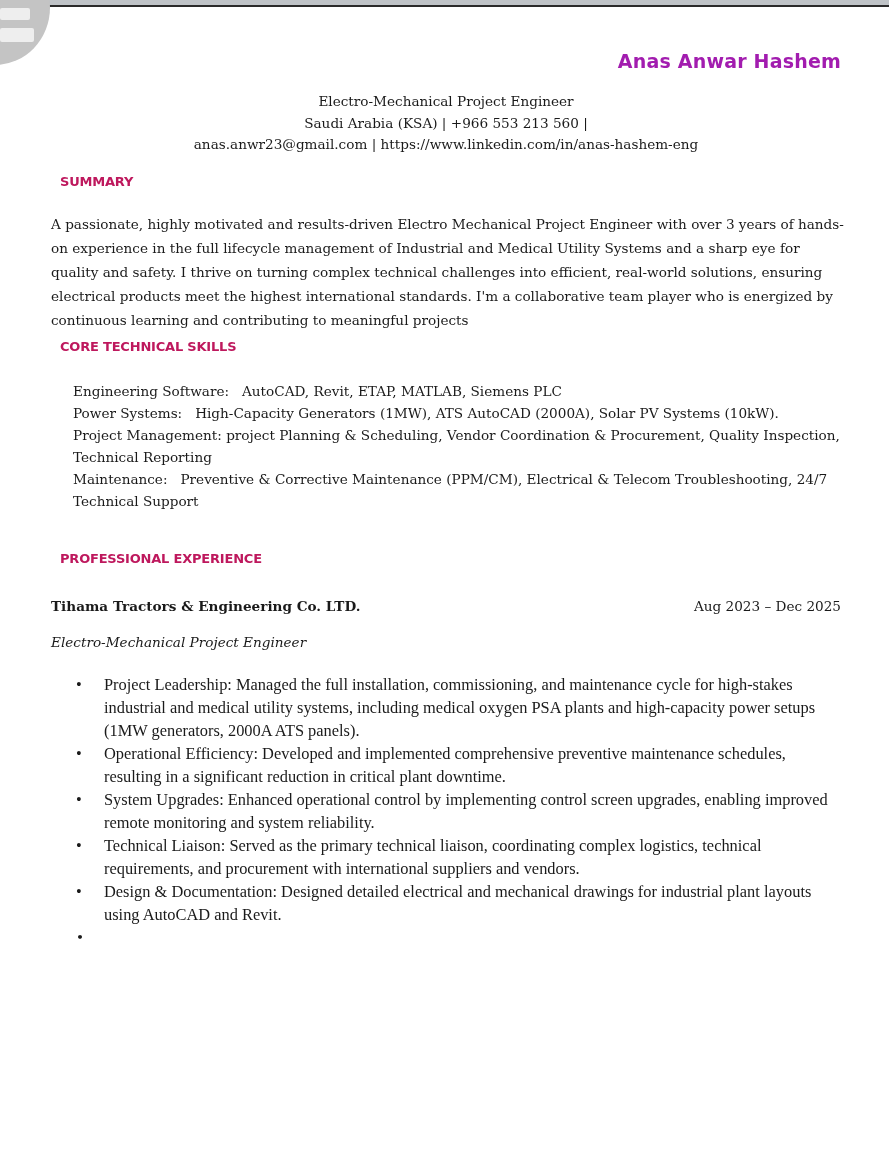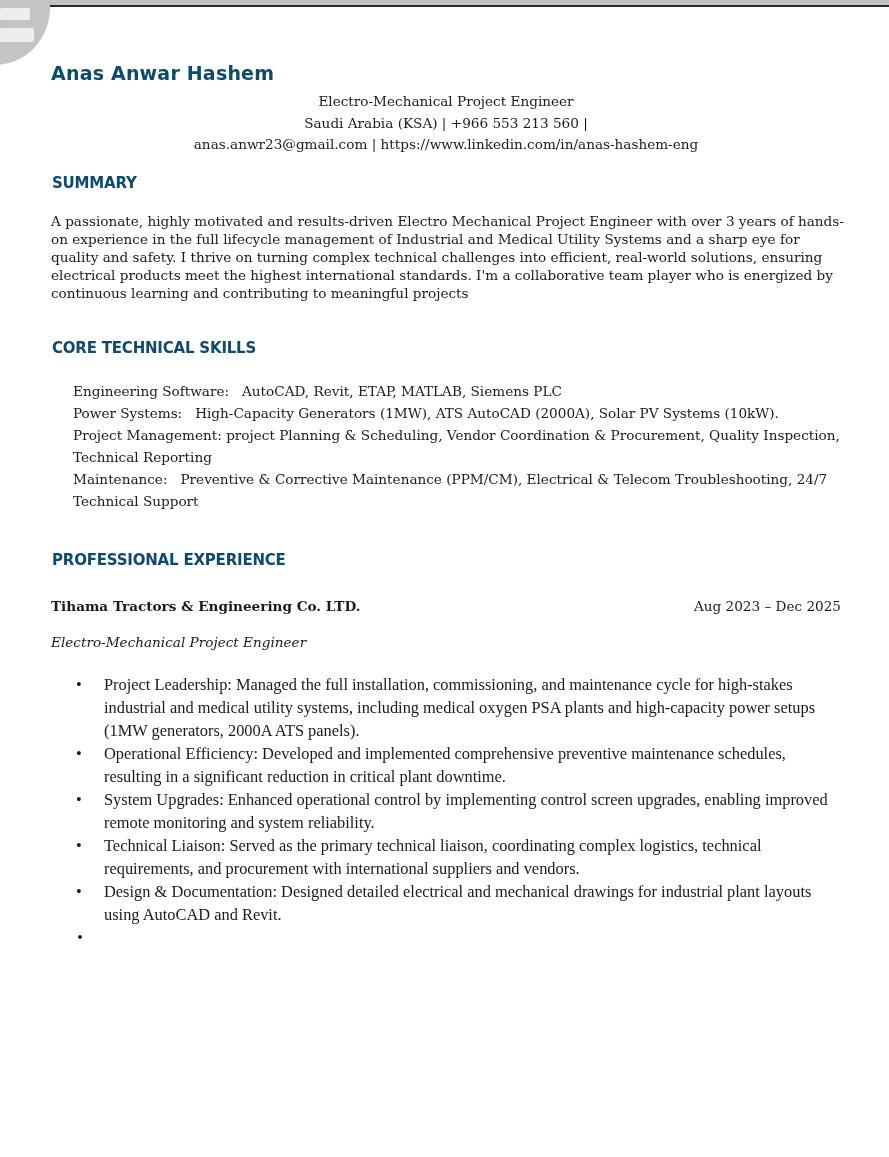--- a/index.html
+++ b/index.html
@@ -5,24 +5,24 @@
     html, body { margin: 0; padding: 0; }
     body {
       width: 889px; height: 1157px; background: #ffffff; position: relative; overflow: hidden;
       font-family: "DejaVu Serif", serif; color: #1a1a1a;
     }
     .top-bar { position: absolute; left: 0; top: 0; width: 889px; height: 5px; background: #bfc3c7; border-bottom: 2px solid #2a2a2a; }
     .corner-badge { position: absolute; left: -60px; top: -50px; width: 110px; height: 115px; border-radius: 50%; background: #c4c4c4; }
     .corner-badge .notch1 { position: absolute; left: 60px; top: 58px; width: 30px; height: 12px; background: #eeeeee; border-radius: 2px; }
     .corner-badge .notch2 { position: absolute; left: 60px; top: 78px; width: 34px; height: 14px; background: #eeeeee; border-radius: 2px; }
     .page { position: absolute; left: 51px; top: 0; width: 790px; }
-    .name { position: absolute; left: 0; width: 790px; top: 62px; text-align: left; font-family: "DejaVu Sans", sans-serif; font-weight: bold; font-size: 19px; color: #0c4a6e; letter-spacing: 0.2px; }
+    .name { position: absolute; left: 0; width: 790px; top: 50px; text-align: right; font-family: "DejaVu Sans", sans-serif; font-weight: bold; font-size: 19px; color: #a21caf; letter-spacing: 0.2px; }
     .hline { position: absolute; left: 0; width: 790px; text-align: center; font-size: 13.6px; line-height: 21px; }
-    .section-title { position: absolute; left: 1px; font-family: "DejaVu Sans", sans-serif; font-weight: bold; font-size: 15px; color: #0c4a6e; letter-spacing: -0.2px; }
-    .summary { position: absolute; left: 0; top: 212px; width: 795px; font-size: 13.6px; line-height: 18px; }
+    .section-title { position: absolute; left: 9px; font-family: "DejaVu Sans", sans-serif; font-weight: bold; font-size: 13px; color: #be185d; letter-spacing: -0.2px; }
+    .summary { position: absolute; left: 0; top: 212px; width: 795px; font-size: 13.6px; line-height: 24px; }
     .skills { position: absolute; left: 0; top: 380px; width: 790px; font-size: 13.6px; line-height: 22px; }
     .skill-line { display: block; margin-left: 22px; }
     .skill-label { white-space: pre; }
     .company-row { position: absolute; left: 0; top: 598px; width: 790px; font-size: 13.6px; }
     .company { font-weight: bold; }
     .dates { position: absolute; right: 0; top: 0; }
     .role { position: absolute; left: 0; top: 634px; font-style: italic; font-size: 13.6px; }
     .bullets { position: absolute; left: 0; top: 673px; width: 790px; margin: 0; padding: 0; list-style: none; }
     .bullets li { position: relative; padding-left: 53px; font-family: "Liberation Serif", serif; font-size: 16.4px; line-height: 23px; }
     .bullets li .dot { position: absolute; left: 25px; top: 0; }

